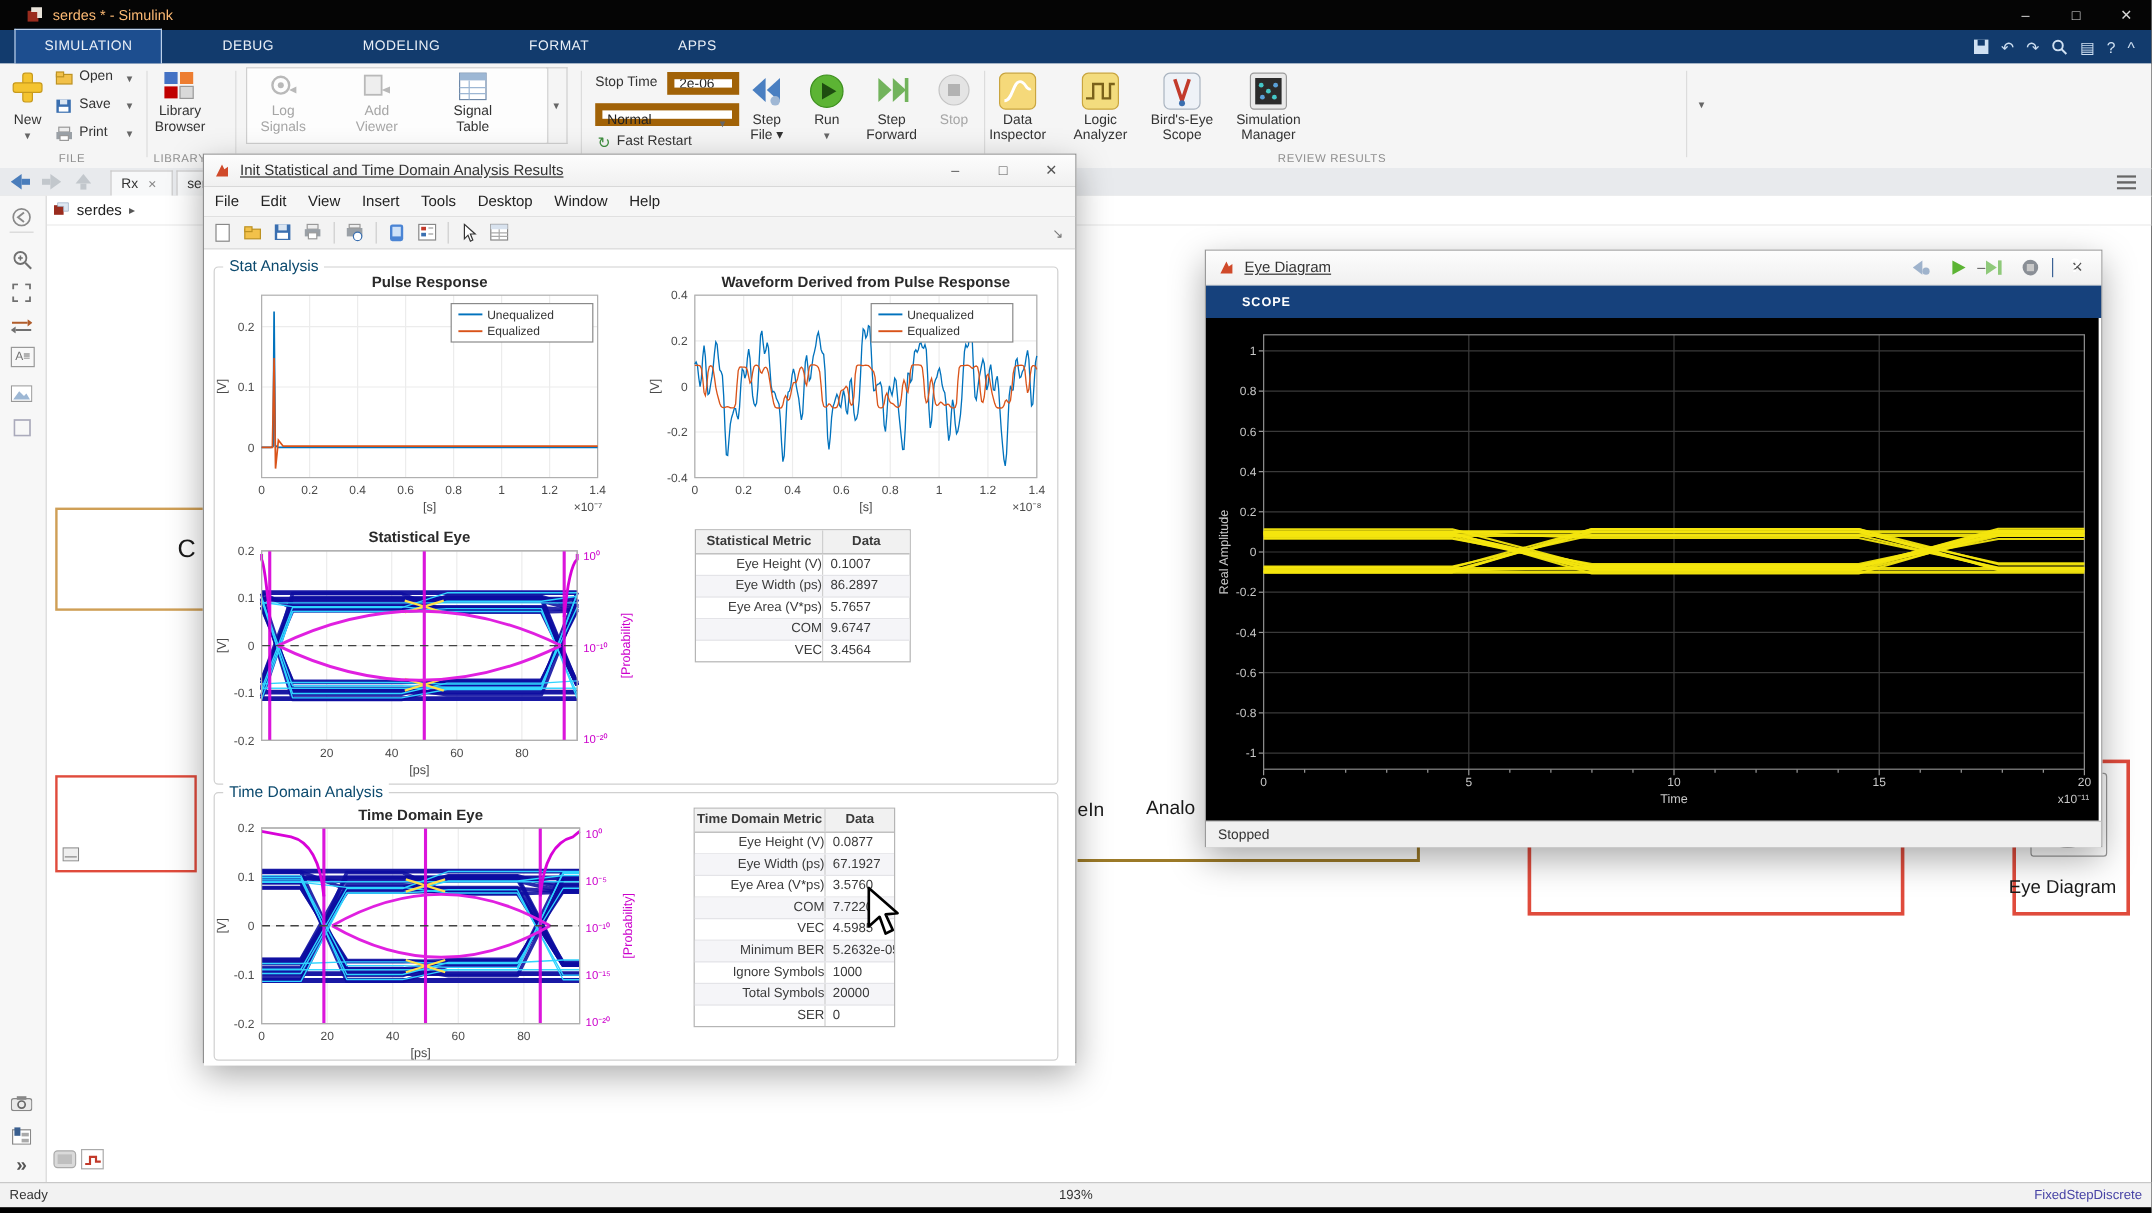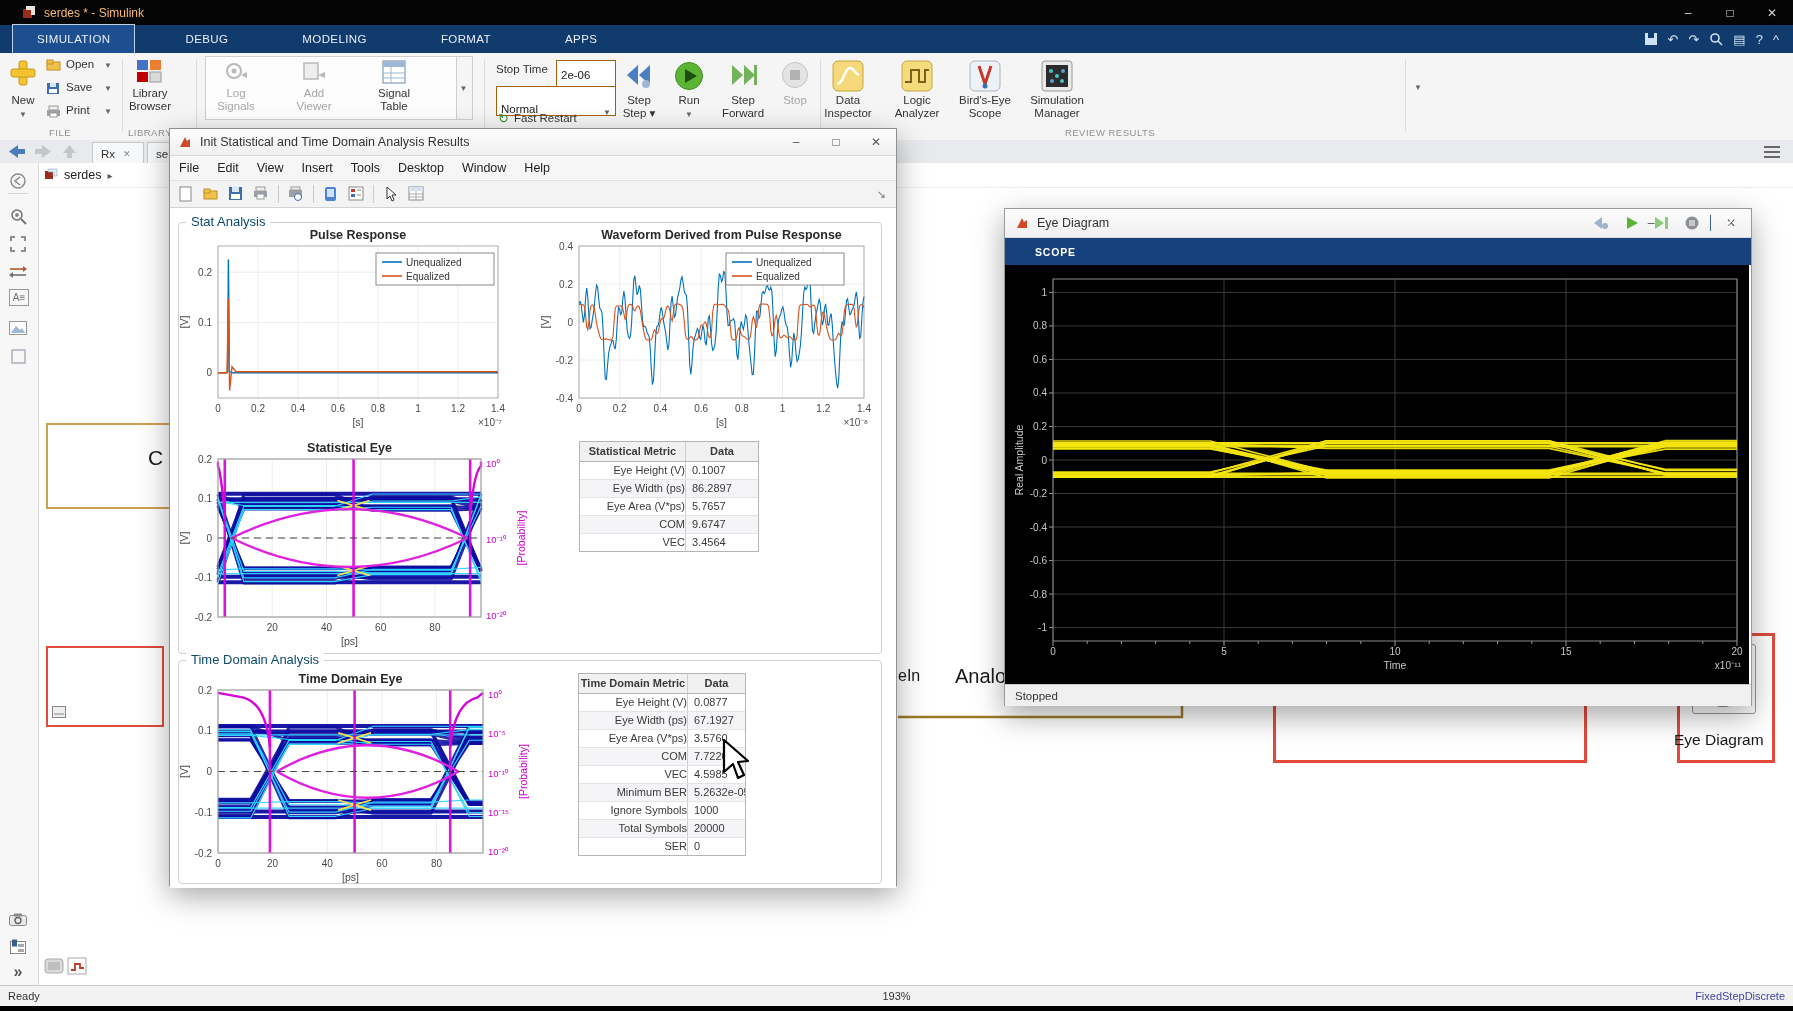--- a/index.html
+++ b/index.html
@@ -16,36 +16,36 @@
   .rtab{height:28px;display:flex;align-items:center;padding:0 24px;color:#e8eef6;font-size:11.5px;letter-spacing:.4px;}
   .rtab.active{background:#1d4e8f;border:1px solid #bcd0e8;border-bottom:none;}
   .quick{position:absolute;right:14px;top:25px;height:28px;display:flex;align-items:center;gap:10px;color:#cfe0f2;font-size:13px;}
   .ribbon{position:absolute;left:0;top:53px;width:1793px;height:87px;background:#f5f5f5;border-bottom:1px solid #cfcfcf;}
   .gdiv{position:absolute;top:6px;height:72px;width:1px;background:#dcdcdc;}
   .glabel{position:absolute;top:74px;font-size:9.5px;color:#8f8f8f;letter-spacing:.5px;text-align:center;width:120px;margin-left:-60px;}
   .smalllbl{font-size:11.5px;color:#333;}
   .ddv{color:#666;font-size:8px;}
   .ribbon-btn-lbl{position:absolute;text-align:center;font-size:11.5px;color:#333;line-height:13px;width:80px;margin-left:-40px;}
   .ribbon-btn-lbl.gray{color:#a6a6a6;}
-  .tinyinput{position:absolute;background:#fff;border:1px solid #a16207;font-size:11.5px;color:#222;
-             font-family:"Liberation Sans",sans-serif;padding:14px 4px;box-sizing:border-box;}
+  .tinyinput{position:absolute;background:#fff;border:6px solid #a16207;font-size:11.5px;color:#222;
+             font-family:"Liberation Sans",sans-serif;padding:0 4px;box-sizing:border-box;}
   
   .docbar{position:absolute;left:0;top:140px;width:1793px;height:23px;background:#e8eaed;border-bottom:1px solid #d5d5d5;}
   .doctab{position:absolute;top:2px;height:21px;background:#f7f8f9;border:1px solid #c9c9c9;border-bottom:none;
           display:flex;align-items:center;font-size:11.5px;color:#333;padding:0 8px;gap:8px;}
   .breadcrumb{position:absolute;left:38px;top:163px;width:1755px;height:25px;background:#fff;border-bottom:1px solid #ececec;
               display:flex;align-items:center;font-size:12.5px;color:#222;gap:6px;padding-left:6px;box-sizing:border-box;}
   .palette{position:absolute;left:0;top:163px;width:38px;height:822px;background:#f7f7f7;border-right:1px solid #d9d9d9;}
   .pitem{position:absolute;left:7px;width:22px;height:22px;display:flex;align-items:center;justify-content:center;color:#707070;}
   
   .blocklbl{position:absolute;color:#1a1a1a;}
   
   .window{position:absolute;background:#fff;border:1px solid #8f8f8f;box-shadow:0 10px 28px rgba(0,0,0,.35);}
   .wtitle{height:26px;background:linear-gradient(#fdfdfd,#f0f0f0);border-bottom:1px solid #d8d8d8;
-          display:flex;align-items:center;font-size:12.5px;color:#333;}
+          display:flex;align-items:center;font-size:12.5px;color:#333;text-decoration:underline;}
   .wbtn{width:40px;height:100%;display:flex;align-items:center;justify-content:center;color:#555;font-size:12px;}
   
   .fw-menu{height:24px;background:#f6f6f6;border-bottom:1px solid #e0e0e0;display:flex;align-items:center;font-size:12.5px;color:#222;}
   .fw-menu span{padding:0 9px;}
   .fw-tools{height:26px;background:#f3f3f3;border-bottom:1px solid #d2d2d2;display:flex;align-items:center;gap:9px;padding-left:8px;}
   .tico{width:16px;height:16px;display:inline-block;}
   .tsep{width:1px;height:18px;background:#cdcdcd;}
   .fw-content{position:relative;width:726px;height:680px;background:#fff;}
   .mlpanel{position:absolute;border:1px solid #d0d0d0;border-radius:4px;}
   .panel-label{position:absolute;background:#fff;padding:0 5px;font-size:13px;color:#0c4a6e;}
@@ -185,21 +185,21 @@
       <span>Normal</span><span class="ddv" style="float:right;margin-top:3px">▼</span></div>
     <span class="abs" style="left:498px;top:58px;color:#3f8f3f;font-size:13px">↻</span>
     <span class="abs smalllbl" style="left:514px;top:59px">Fast Restart</span>
 
     <svg class="abs" style="left:624px;top:9px" width="30" height="28">
       <polygon points="14,3 3,13 14,23" fill="#4a7fc1"></polygon>
         <polygon points="26,3 15,13 26,23" fill="#4a7fc1"></polygon>
         <circle cx="22" cy="22" r="4" fill="#9fb7d4"></circle>
     </svg>
     <div class="ribbon-btn-lbl" style="left:639px;top:41px">
-      <span>Step</span><br><span>Step ▾</span></div>
+      <span>Step</span><br><span>File ▾</span></div>
     <svg class="abs" style="left:674px;top:8px" width="30" height="30">
       <circle cx="15" cy="15" r="13.5" fill="#5cb434" stroke="#3d8f1f"></circle>
         <polygon points="11,8 23,15 11,22" fill="#1e4d10"></polygon>
     </svg>
     <div class="ribbon-btn-lbl" style="left:689px;top:41px">
       <span>Run</span><br><span class="ddv">▼</span></div>
     <svg class="abs" style="left:728px;top:9px" width="30" height="28">
       <polygon points="4,3 15,13 4,23" fill="#72b35c"></polygon>
         <polygon points="16,3 27,13 16,23" fill="#72b35c"></polygon>
         <rect x="26" y="3" width="3" height="20" fill="#72b35c"></rect>
@@ -344,21 +344,21 @@
   </div>
 
   <div class="abs" style="left:46px;top:423px;width:158px;height:82px;border:2px solid #cf9f56;background:#fff"></div>
   <span class="blocklbl" style="left:148px;top:446px;font-size:21px">C</span>
   <div class="abs" style="left:46px;top:646px;width:114px;height:77px;border:2.5px solid #e04b3c;background:#fff"></div>
   <svg class="abs" style="left:52px;top:706px" width="14" height="12">
       <rect x="0.5" y="0.5" width="13" height="11" fill="#eee" stroke="#888"></rect>
       <line x1="2" y1="8" x2="12" y2="8" stroke="#888"></line>
     </svg>
   <span class="blocklbl" style="left:898px;top:667px;font-size:16px">eIn</span>
-  <span class="blocklbl" style="left:955px;top:665px;font-size:20px">Analo</span>
+  <span class="blocklbl" style="left:955px;top:665px;font-size:16px">Analo</span>
   <svg class="abs" style="left:890px;top:695px" width="300" height="70">
     <polyline points="8,22 292,22 292,5" fill="none" stroke="#9c7a28" stroke-width="2.5"></polyline>
   </svg>
   <div class="abs" style="left:1273px;top:700px;width:308px;height:57px;border:3px solid #e04b3c"></div>
   <div class="abs" style="left:1677px;top:633px;width:92px;height:124px;border:3px solid #e04b3c;background:#fff">
     <div class="abs" style="left:12px;top:8px;width:62px;height:68px;border:1px solid #999;border-radius:3px"></div>
     <svg class="abs" style="left:24px;top:44px" width="38" height="30">
         <ellipse cx="19" cy="15" rx="16" ry="11" fill="none" stroke="#777" stroke-width="1.5"></ellipse>
       </svg>
   </div>

